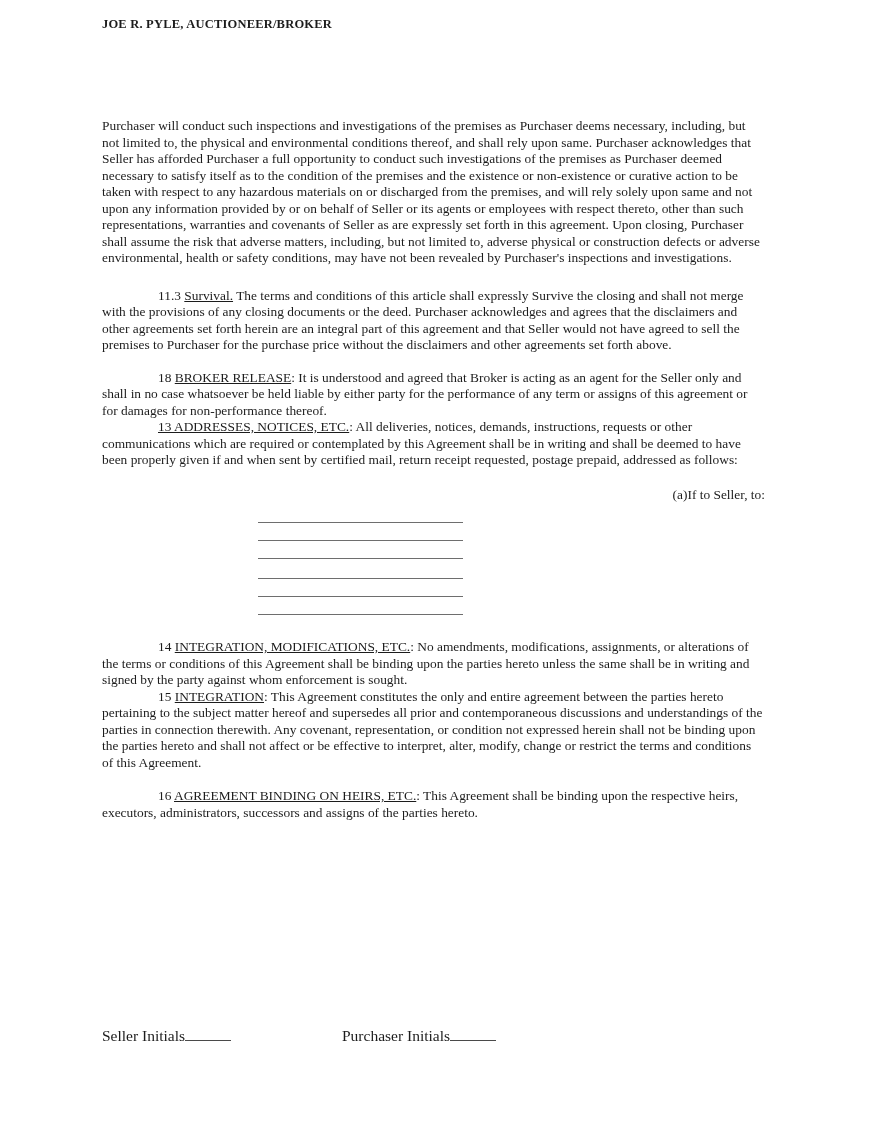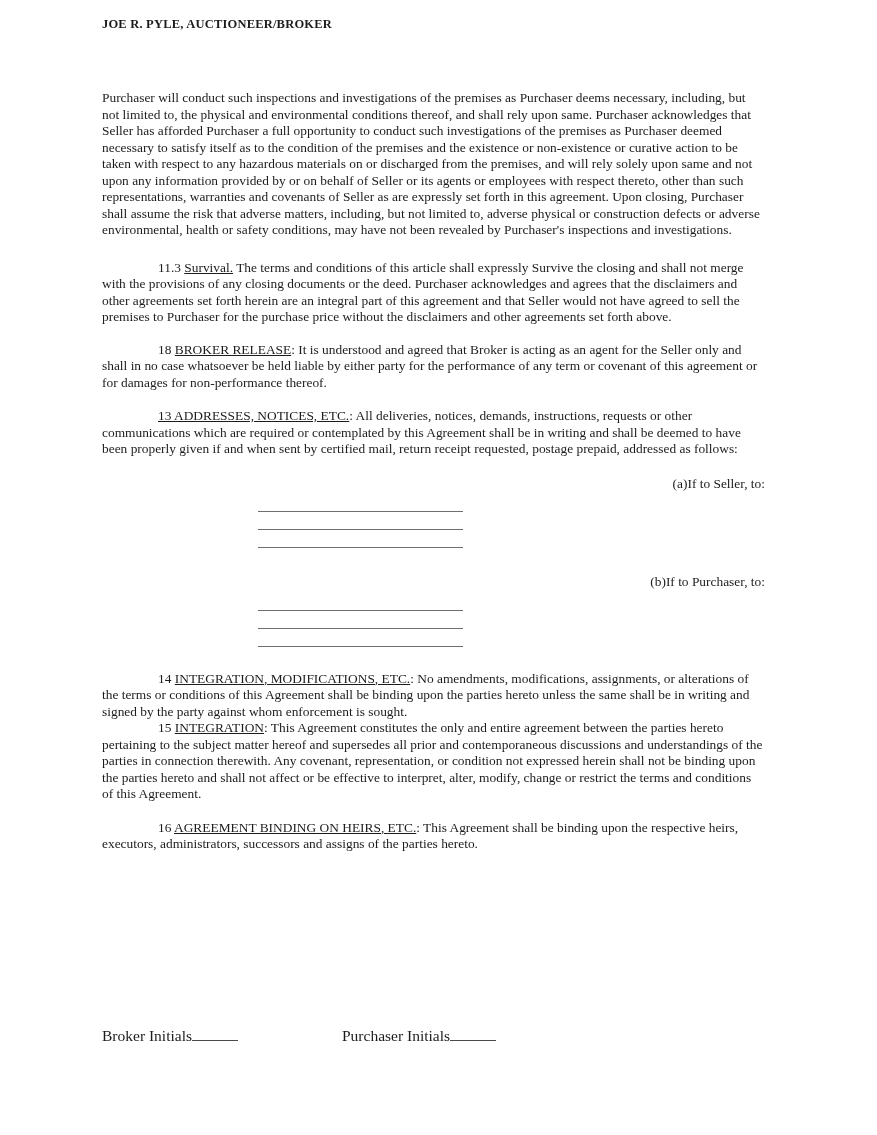--- a/index.html
+++ b/index.html
@@ -28,24 +28,24 @@
     font-size: 12.5px;
     font-weight: bold;
     letter-spacing: 0.2px;
   }
   .para {
     font-size: 13.4px;
     line-height: 16.5px;
     margin: 0;
     text-align: left;
   }
-  .intro { margin-top: 58px; }
+  .intro { margin-top: 86px; }
   .s-survival  { margin-top: 21px; }
   .s-broker    { margin-top: 16px; }
-  .s-addresses { margin-top: 17px; }
+  .s-addresses { }
   .s-amend     { margin-top: 24px; }
   .s-integ     { }
   .s-heirs     { margin-top: 17px; }
   .indented { text-indent: 56px; }
   .u { text-decoration: underline; }
   .notice-row {
     margin-top: 18px;
     font-size: 13.4px;
     line-height: 16.5px;
     text-align: right;
@@ -87,47 +87,44 @@
 
 <div class="page">
   <div class="content">
 
     <div class="doc-header">JOE R. PYLE, AUCTIONEER/BROKER</div>
 
     <p class="para intro">Purchaser will conduct such inspections and investigations of the premises as Purchaser deems necessary, including, but not limited to, the physical and environmental conditions thereof, and shall rely upon same. Purchaser acknowledges that Seller has afforded Purchaser a full opportunity to conduct such investigations of the premises as Purchaser deemed necessary to satisfy itself as to the condition of the premises and the existence or non-existence or curative action to be taken with respect to any hazardous materials on or discharged from the premises, and will rely solely upon same and not upon any information provided by or on behalf of Seller or its agents or employees with respect thereto, other than such representations, warranties and covenants of Seller as are expressly set forth in this agreement. Upon closing, Purchaser shall assume the risk that adverse matters, including, but not limited to, adverse physical or construction defects or adverse environmental, health or safety conditions, may have not been revealed by Purchaser's inspections and investigations.</p>
 
     <p class="para indented s-survival"><span>11.3 </span><span class="u">Survival.</span><span> The terms and conditions of this article shall expressly Survive the closing and shall not merge with the provisions of any closing documents or the deed.  Purchaser acknowledges and agrees that the disclaimers and other agreements set forth herein are an integral part of this agreement and that Seller would not have agreed to sell the premises to Purchaser for the purchase price without the disclaimers and other agreements set forth above.</span></p>
 
-    <p class="para indented s-broker"><span>18 </span><span class="u">BROKER RELEASE</span><span>: It is understood and agreed that Broker is acting as an agent for the Seller only and shall in no case whatsoever be held liable by either party for the performance of any term or covenant of this agreement or for damages for non-performance thereof.</span></p>
+    <p class="para indented s-broker"><span>18 </span><span class="u">BROKER RELEASE</span><span>: It is understood and agreed that Broker is acting as an agent for the Seller only and shall in no case whatsoever be held liable by either party for the performance of any term or assigns of this agreement or for damages for non-performance thereof.</span></p>
 
     <p class="para indented s-addresses"><span class="u">13 ADDRESSES, NOTICES, ETC.</span><span>: All deliveries, notices, demands, instructions, requests or other communications which are required or contemplated by this Agreement shall be in writing and shall be deemed to have been properly given if and when sent by certified mail, return receipt requested, postage prepaid, addressed as follows:</span></p>
 
     <div class="notice-row">
       <span class="n-label">(a)</span><span>If to Seller, to:</span>
     </div>
     <div class="blank-group">
       <div class="blank-line"></div>
       <div class="blank-line"></div>
       <div class="blank-line"></div>
     </div>
 
-    <div class="notice-row second">
-      <span class="n-label">(b)</span><span>If to Purchaser, to:</span>
-    </div>
     <div class="blank-group">
       <div class="blank-line"></div>
       <div class="blank-line"></div>
       <div class="blank-line"></div>
     </div>
 
     <p class="para indented s-amend"><span>14 </span><span class="u">INTEGRATION, MODIFICATIONS, ETC.</span><span>: No amendments, modifications, assignments, or alterations of the terms or conditions of this Agreement shall be binding upon the parties hereto unless the same shall be in writing and signed by the party against whom enforcement is sought.</span></p>
 
     <p class="para indented s-integ"><span>15 </span><span class="u">INTEGRATION</span><span>: This Agreement constitutes the only and entire agreement between the parties hereto pertaining to the subject matter hereof and supersedes all prior and contemporaneous discussions and understandings of the parties in connection therewith. Any covenant, representation, or condition not expressed herein shall not be binding upon the parties hereto and shall not affect or be effective to interpret, alter, modify, change or restrict the terms and conditions of this Agreement.</span></p>
 
     <p class="para indented s-heirs"><span>16 </span><span class="u">AGREEMENT BINDING ON HEIRS, ETC.</span><span>: This Agreement shall be binding upon the respective heirs, executors, administrators, successors and assigns of the parties hereto.</span></p>
 
   </div>
 
   <div class="footer">
-    <span class="f-item"><span>Broker Initials</span><span class="f-line"></span></span>
+    <span class="f-item"><span>Seller Initials</span><span class="f-line"></span></span>
     <span class="f-item purchaser"><span>Purchaser Initials</span><span class="f-line"></span></span>
   </div>
 </div>
 
 </body></html>

